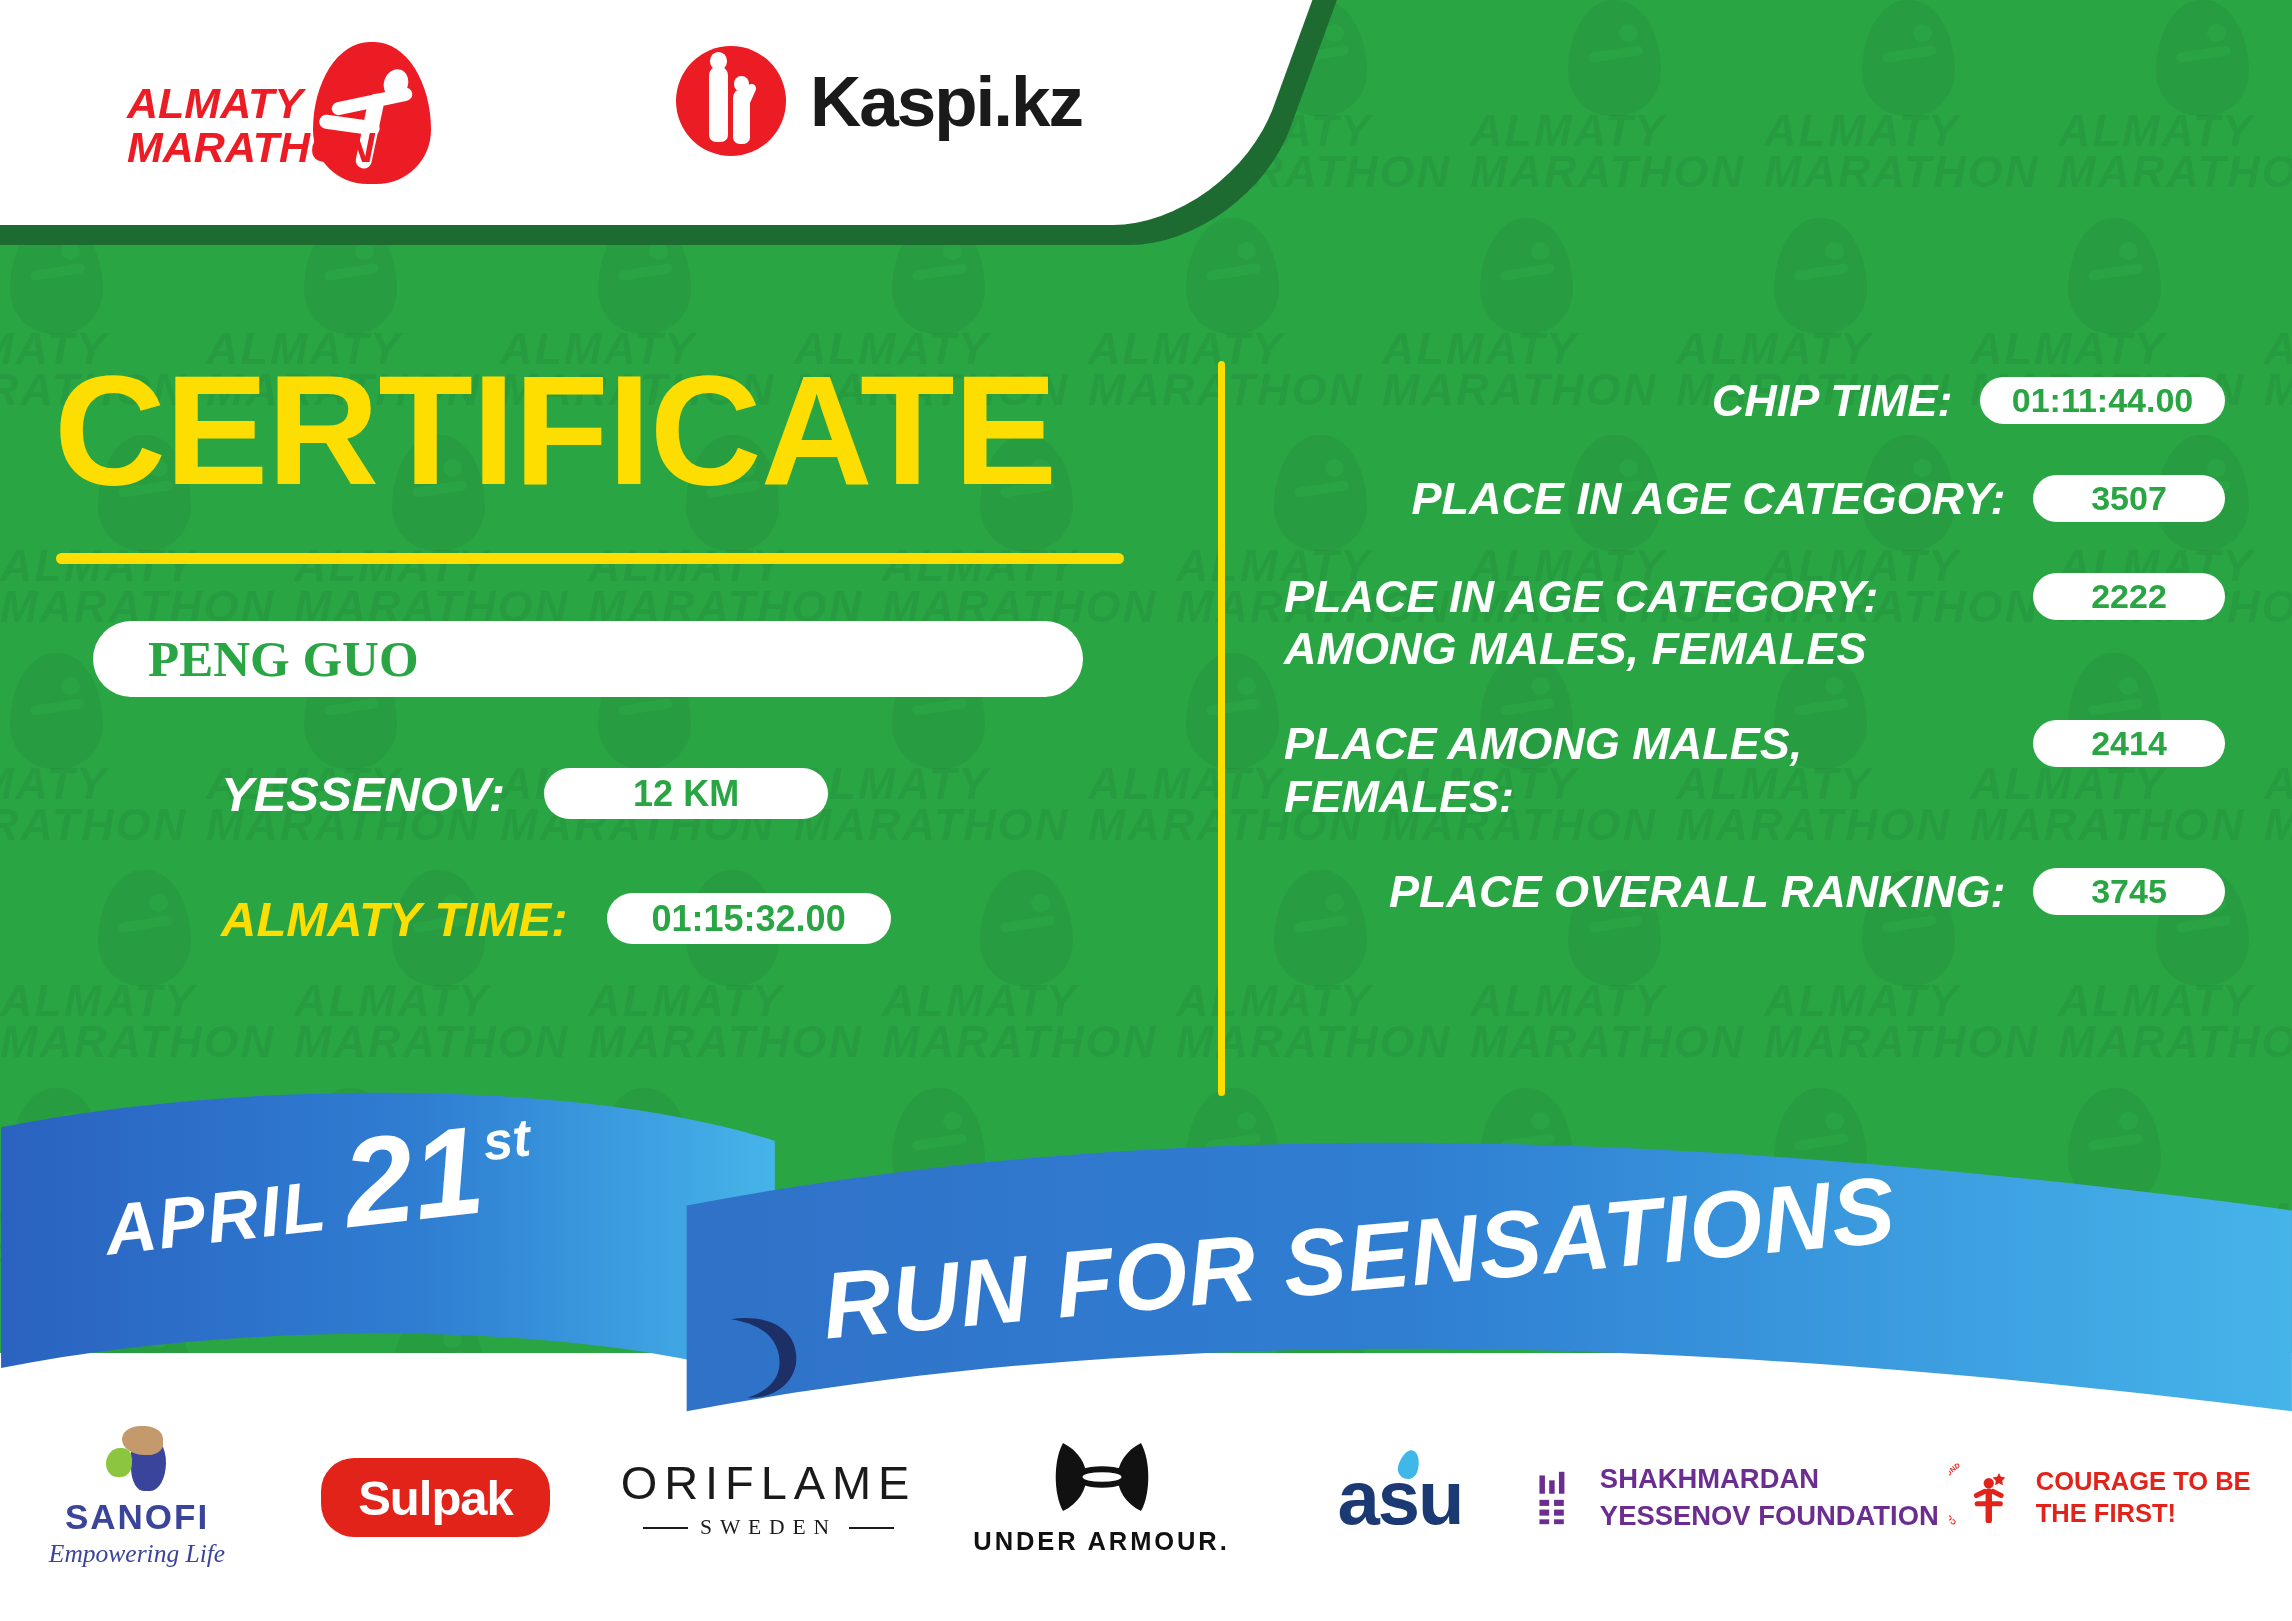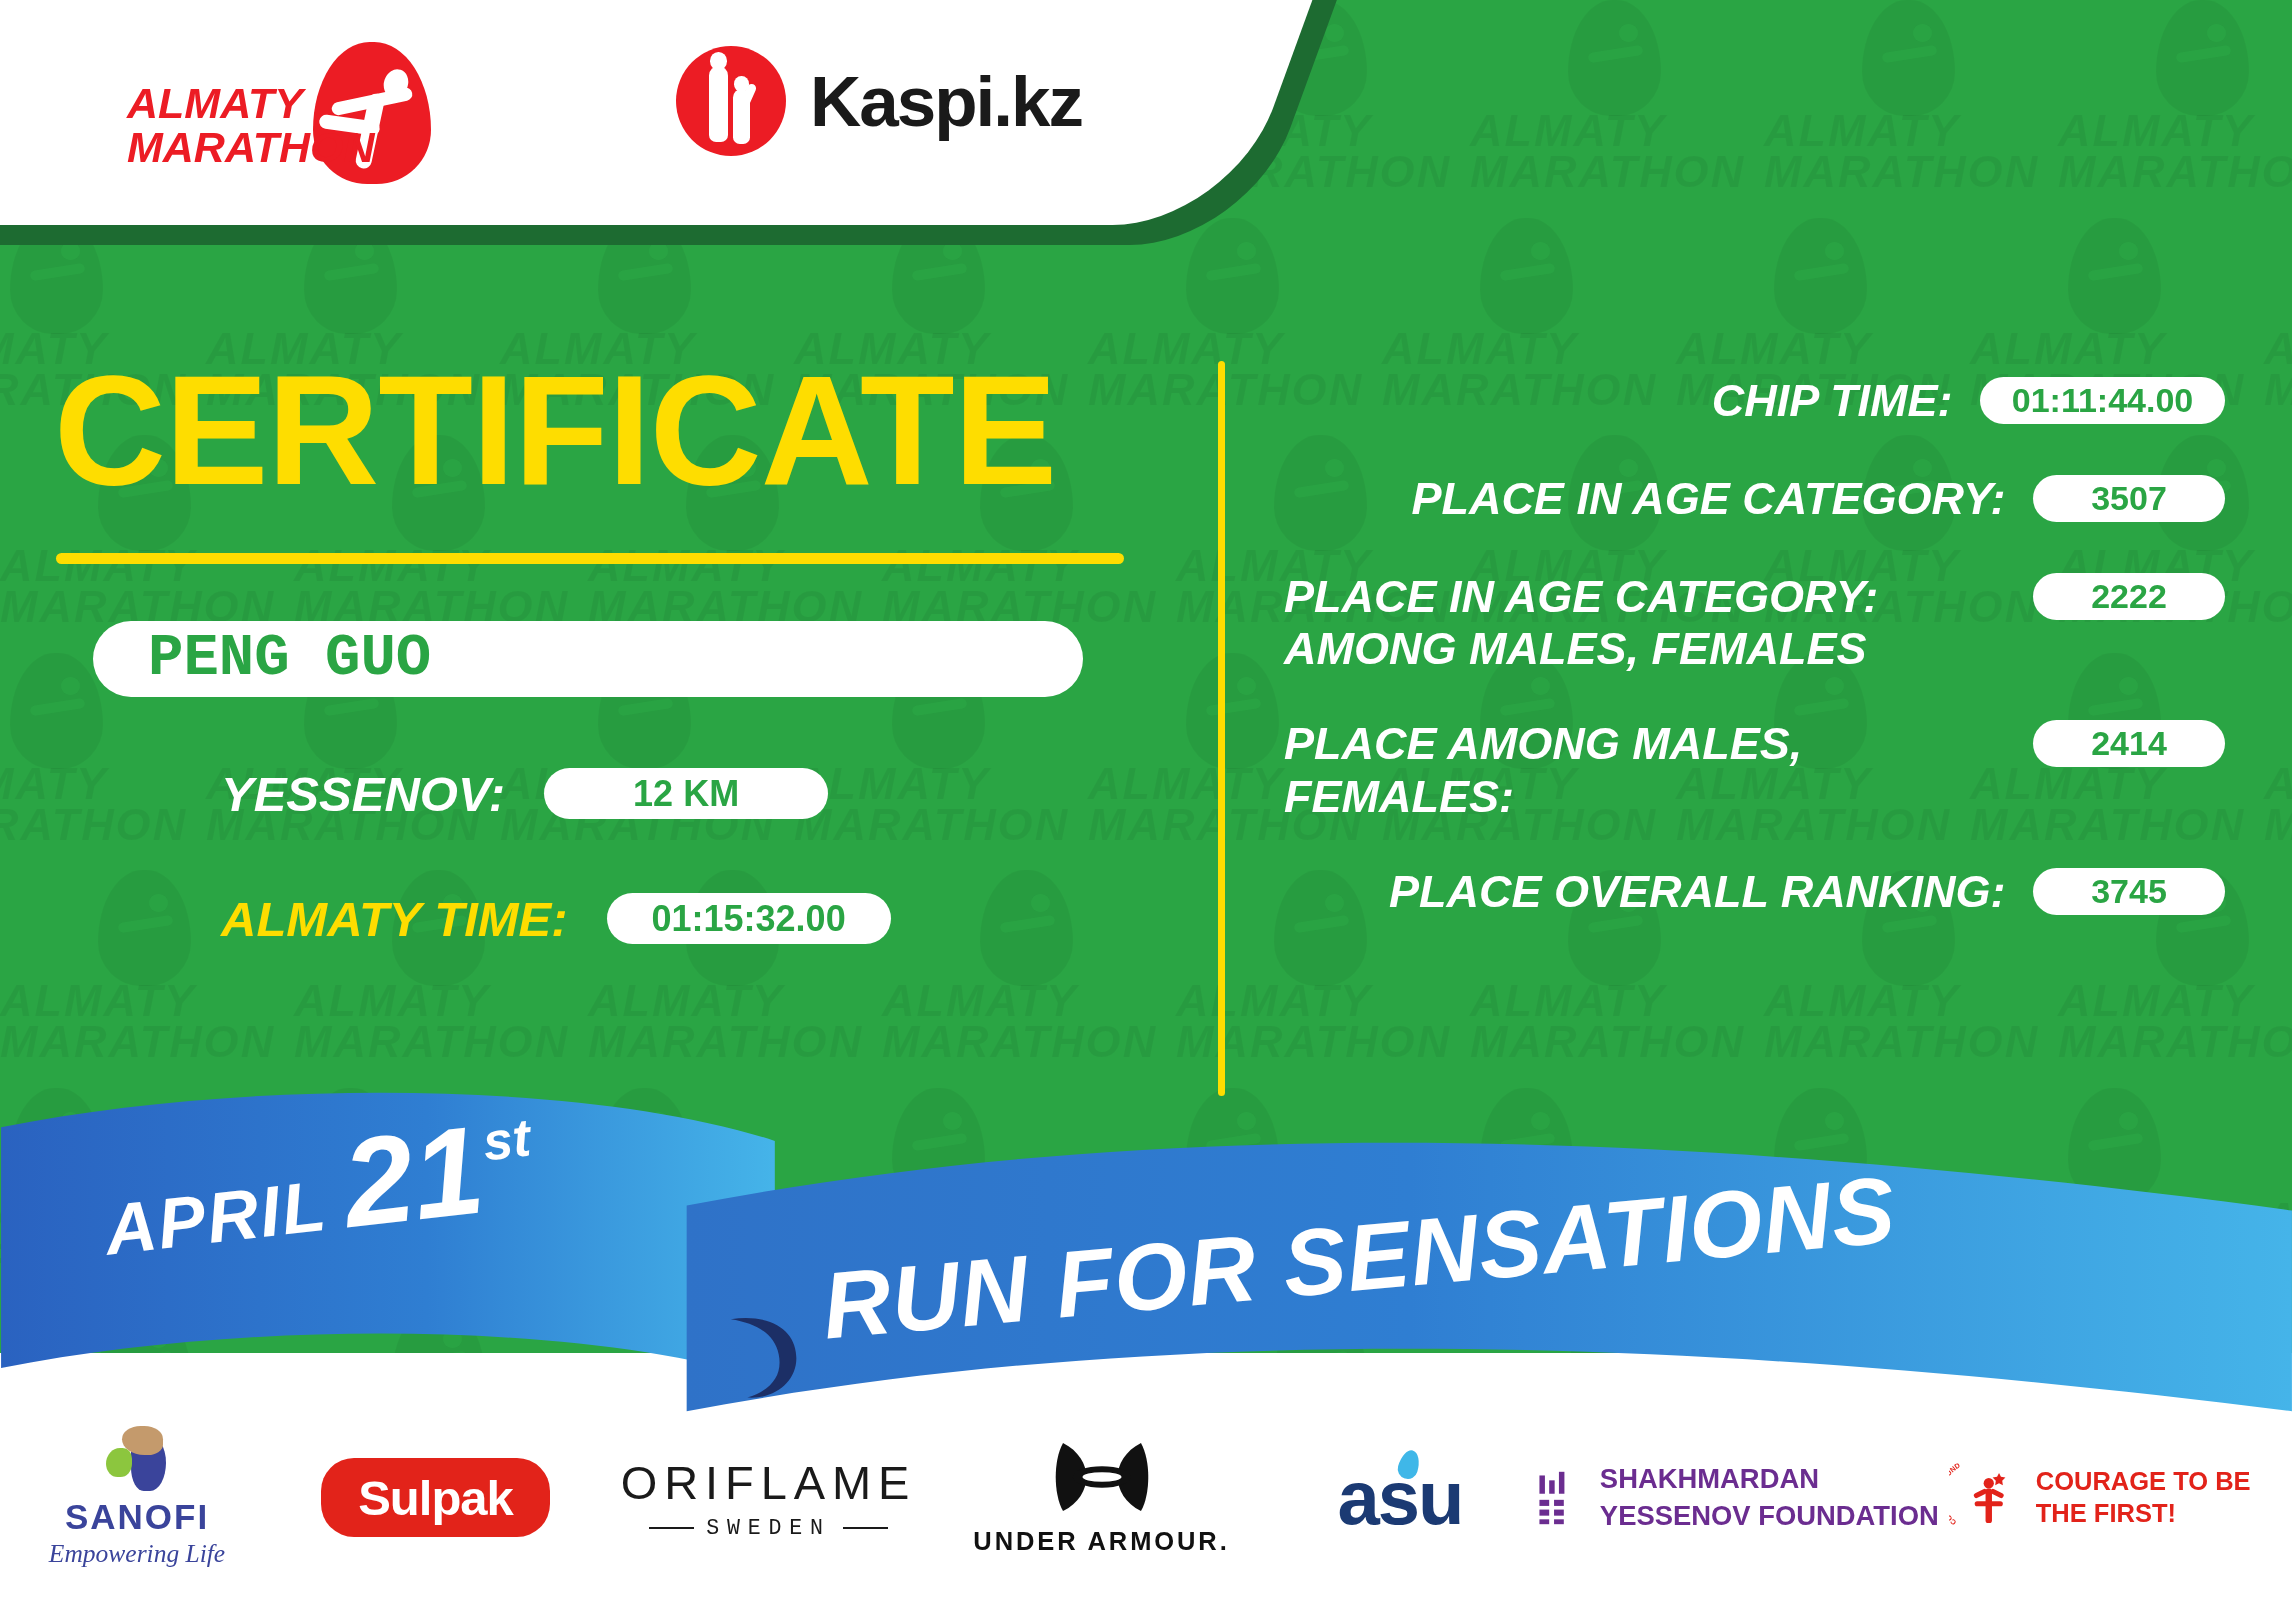--- a/index.html
+++ b/index.html
@@ -280,24 +280,24 @@
     height: 76px;
     background: #ffffff;
     border-radius: 39px;
     display: flex;
     align-items: center;
     box-sizing: border-box;
     padding-left: 55px;
   }
   .name-text {
     color: #2aa544;
-    font-size: 59px;
+    font-size: 51px;
     font-weight: bold;
     letter-spacing: 0px;
-    font-family: Liberation Mono, monospace;
+    font-family: Liberation Serif, serif;
   }
   .kv-row {
     display: flex;
     align-items: center;
     margin-top: 69px;
     margin-left: 167px;
   }
   .kv-label {
     font-size: 49px;
     font-weight: bold;
@@ -551,21 +551,21 @@
   }
   .oriflame-sub .line {
     width: 45px;
     height: 2px;
     background: #1a1a1a;
   }
   .oriflame-sub span {
     color: #1a1a1a;
     font-size: 21.6px;
     letter-spacing: 7.8px;
-    font-family: Liberation Mono, monospace;
+    font-family: Liberation Serif, serif;
   }
 
   
   .ua { text-align: center; }
   .ua-mark {
     width: 118px;
     height: 76px;
     margin: 0 auto 7.8px auto;
   }
   .ua-name {

